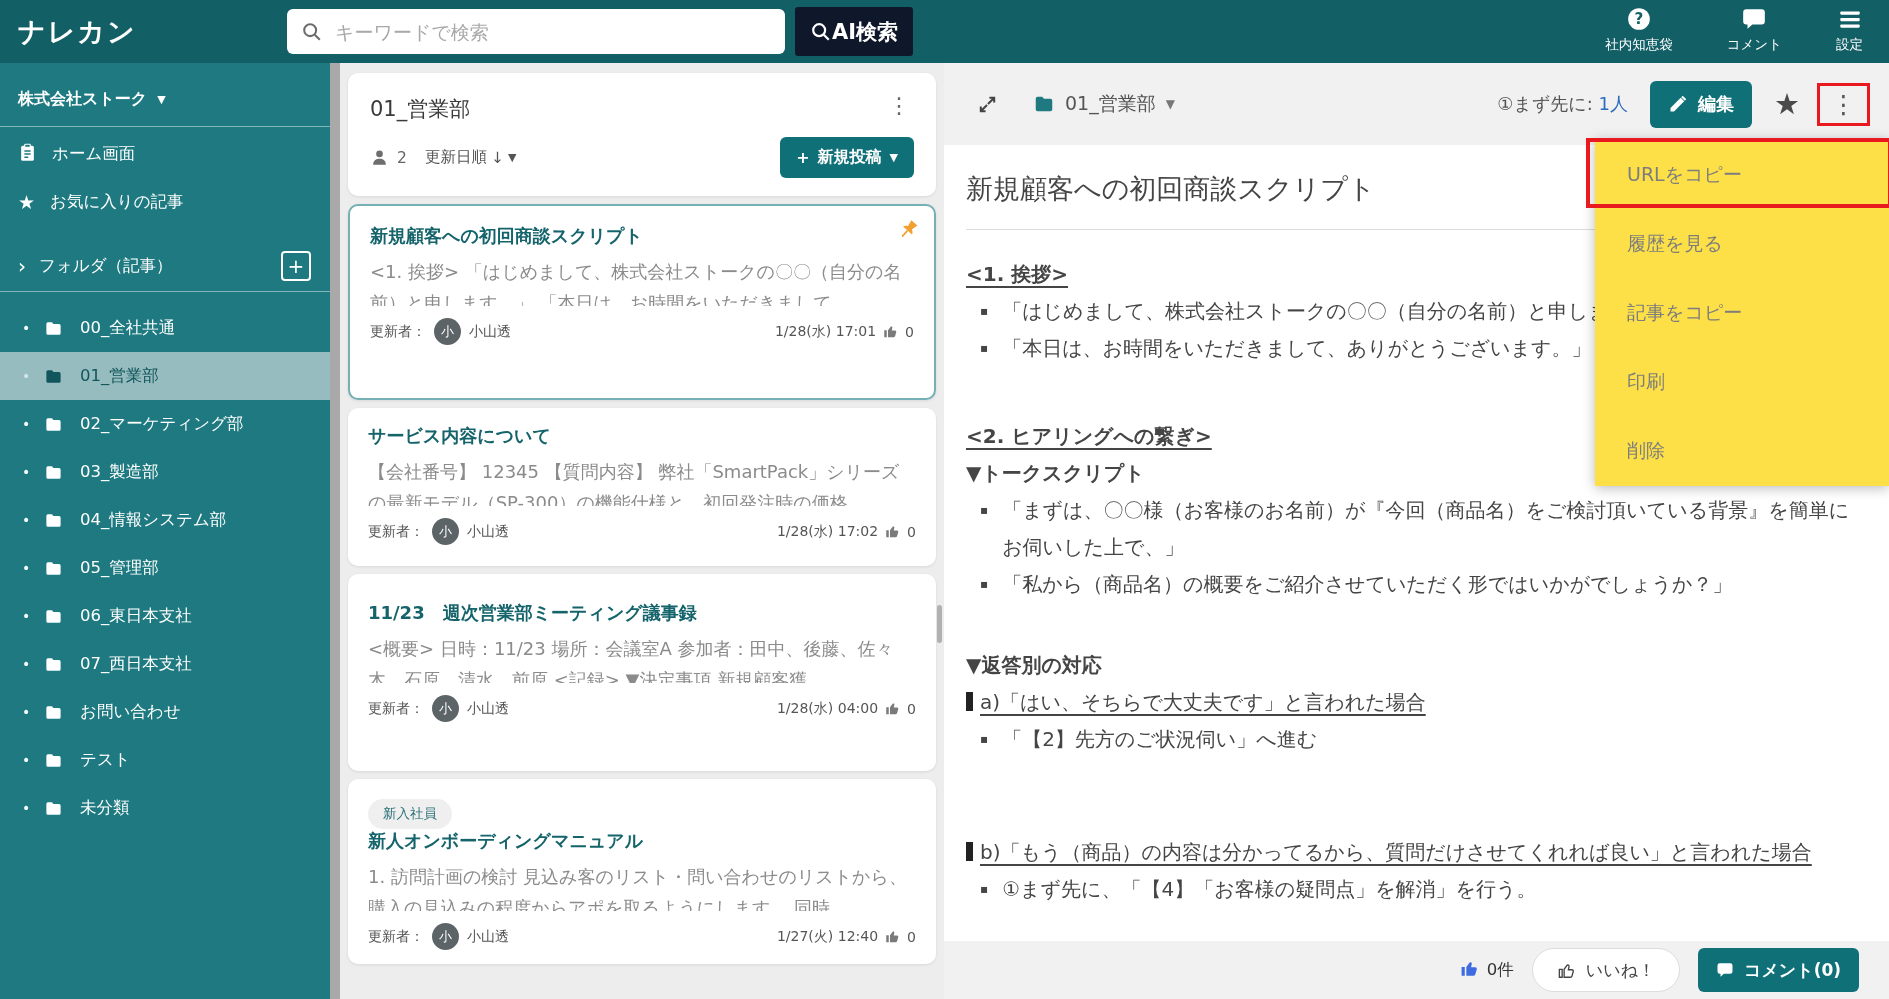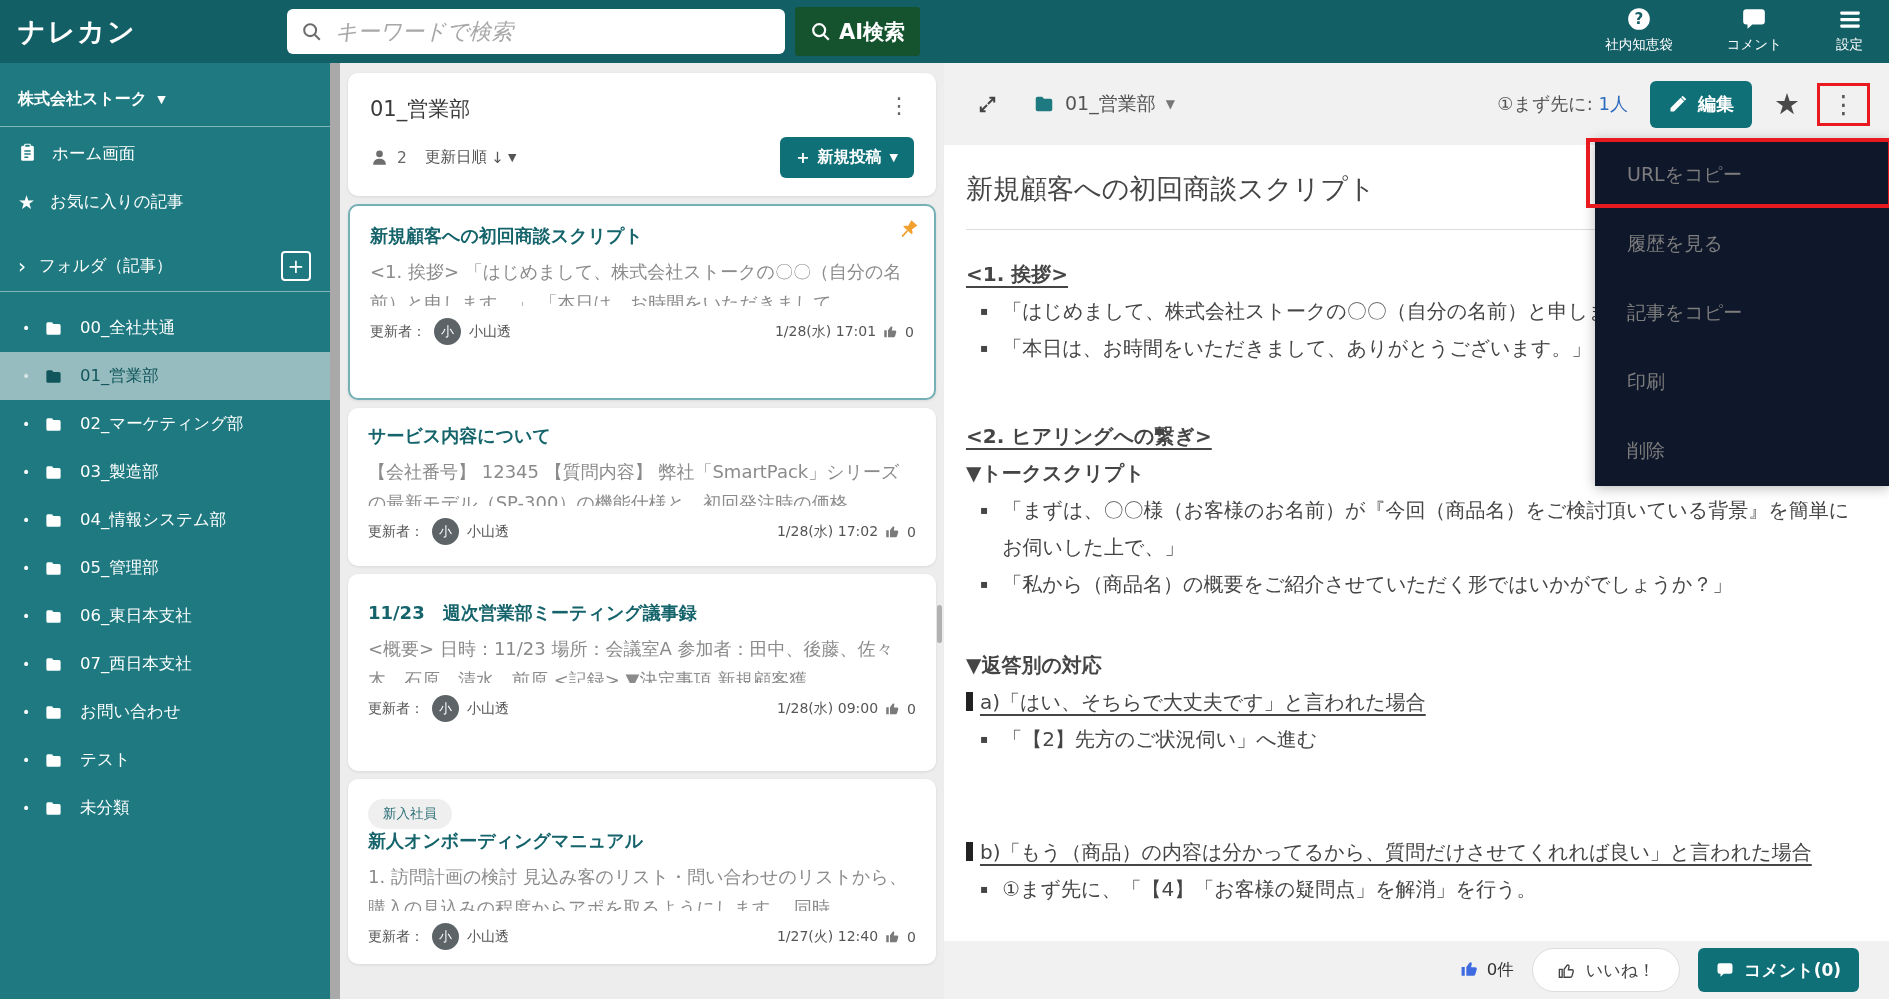--- a/index.html
+++ b/index.html
@@ -4,24 +4,24 @@
 <style>
   html,body{margin:0;padding:0;background:#fff;}
   .app{width:1889px;height:999px;position:relative;overflow:hidden;
        font-family:"DejaVu Sans","Liberation Sans",sans-serif;background:#fff;}
 
   
   .topbar{height:63px;background:#135f66;position:relative;z-index:30;}
   .logo{position:absolute;left:18px;top:14px;color:#fff;font-size:27px;font-weight:bold;letter-spacing:2px;}
   .search-box{position:absolute;left:287px;top:9px;width:498px;height:45px;background:#fff;
               border-radius:6px;display:flex;align-items:center;padding:0 14px;gap:10px;box-sizing:border-box;}
-  .search-box input{border:none;outline:none;flex:1;font-size:22px;color:#1d4ed8;font-family:inherit;background:transparent;font-style:italic;}
+  .search-box input{border:none;outline:none;flex:1;font-size:19px;color:#1d4ed8;font-family:inherit;background:transparent;}
   .search-box input::placeholder{color:#a8a8a8;}
-  .ai-btn{position:absolute;left:795px;top:7px;height:49px;padding:0 15px;background:#14532d;border:none;
-          border-radius:3px;color:#fff;font-size:21px;font-weight:bold;display:flex;align-items:center;gap:7px;
+  .ai-btn{position:absolute;left:795px;top:7px;height:49px;padding:0 15px;background:#0f172a;border:none;
+          border-radius:3px;color:#fff;font-size:21px;font-weight:bold;display:flex;align-items:center;
           font-family:inherit;cursor:pointer;}
   .topnav{position:absolute;right:26px;top:6px;display:flex;gap:54px;}
   .topnav .tn-item{display:flex;flex-direction:column;align-items:center;gap:4px;color:#fff;cursor:pointer;}
   .tn-item .tn-label{font-size:13.5px;}
 
   
   .shell{display:flex;height:936px;}
 
   
   .sidebar{width:330px;background:#1e7a80;color:#fff;flex-shrink:0;position:relative;box-sizing:border-box;}
@@ -96,21 +96,21 @@
   .h-underline{font-weight:bold;text-decoration:underline;text-underline-offset:5px;}
   .sub-head{font-weight:bold;}
   .bullet-line{display:flex;gap:14px;padding-left:14px;}
   .bullet-line .bm{font-size:12px;flex-shrink:0;}
   .case-line{text-decoration:underline;text-underline-offset:5px;}
   .case-marker{display:inline-block;width:7px;height:19px;background:#222;margin-right:7px;vertical-align:-2px;}
   .mt-xl{margin-top:51px;}
   .mt-lg{margin-top:44px;}
   .mt-md{margin-top:76px;}
 
-  .menu{position:absolute;left:651px;top:76px;width:294px;background:#0f172a;z-index:40;
+  .menu{position:absolute;left:651px;top:76px;width:294px;background:#fde047;z-index:40;
         box-shadow:0 2px 12px rgba(0,0,0,.28);padding:1px 0;box-sizing:border-box;}
   .menu-item{height:69px;display:flex;align-items:center;padding-left:32px;font-size:19px;color:#7d7d7d;cursor:pointer;}
   .menu .red-box.url{left:-9px;top:-2px;right:-3px;height:62px;border-width:4px;}
   .menu-item:first-child{position:relative;}
 
   .footer-bar{position:absolute;left:0;right:0;bottom:0;height:58px;background:#f1f1f1;display:flex;
               align-items:center;justify-content:flex-end;gap:18px;padding-right:30px;z-index:45;}
   .like-count{display:flex;gap:8px;color:#333;font-size:16.5px;}
   .like-btn{background:#fff;border:1px solid #ddd;border-radius:999px;height:44px;padding:0 24px;display:flex;
             align-items:center;gap:10px;font-size:17px;color:#444;font-family:inherit;cursor:pointer;}
@@ -373,21 +373,21 @@
       </div>
 
       <div class="card article-card c4">
         <div class="a-title">11/23　週次営業部ミーティング議事録</div>
         <div class="a-snippet">&lt;概要&gt; 日時：11/23 場所：会議室A 参加者：田中、後藤、佐々木、石原、清水、前原 &lt;記録&gt; ▼決定事項 新規顧客獲...</div>
         <div class="a-meta">
           <span>更新者：</span>
           <span class="avatar">小</span>
           <span>小山透</span>
           <span class="a-date">
-            <span>1/28(水) 09:00</span>
+            <span>1/28(水) 04:00</span>
             <svg width="15" height="15" viewBox="0 0 24 24">
               <path d="M2 10h4v11H2z M8 21h9.3c1 0 1.9-.7 2.1-1.7l1.8-6.4c.3-1.2-.6-2.4-1.9-2.4H14l.9-4.6c.2-1-.6-1.9-1.6-1.9-.5 0-1 .2-1.3.7L8 10z" fill="#7a7a7a"></path>
             </svg>
             <span>0</span>
           </span>
         </div>
       </div>
 
       <div class="card article-card" style="padding-top:20px">
         <span class="badge">新入社員</span>

